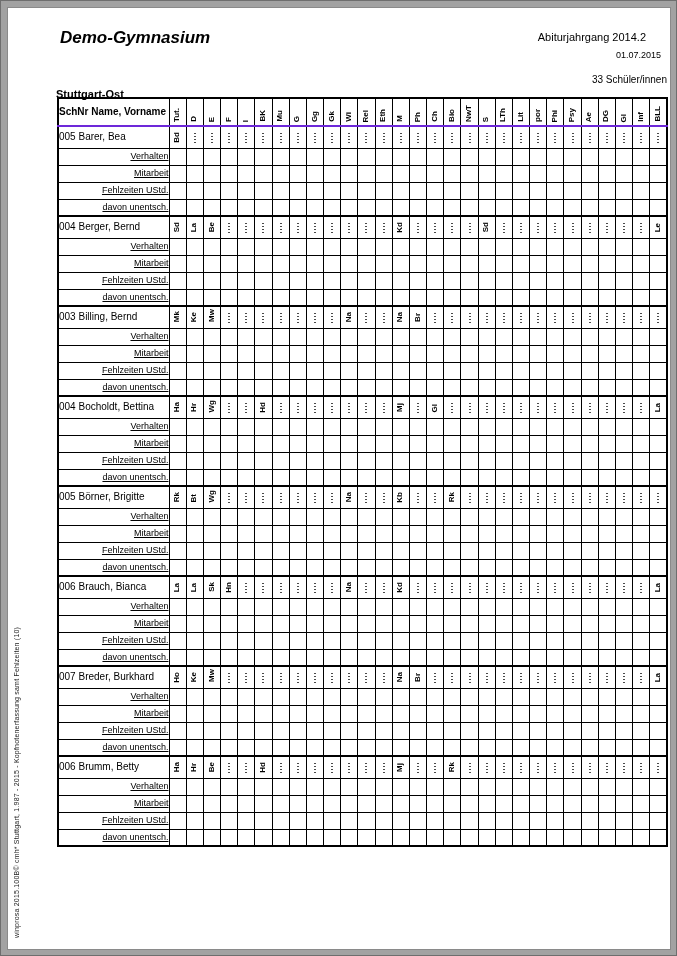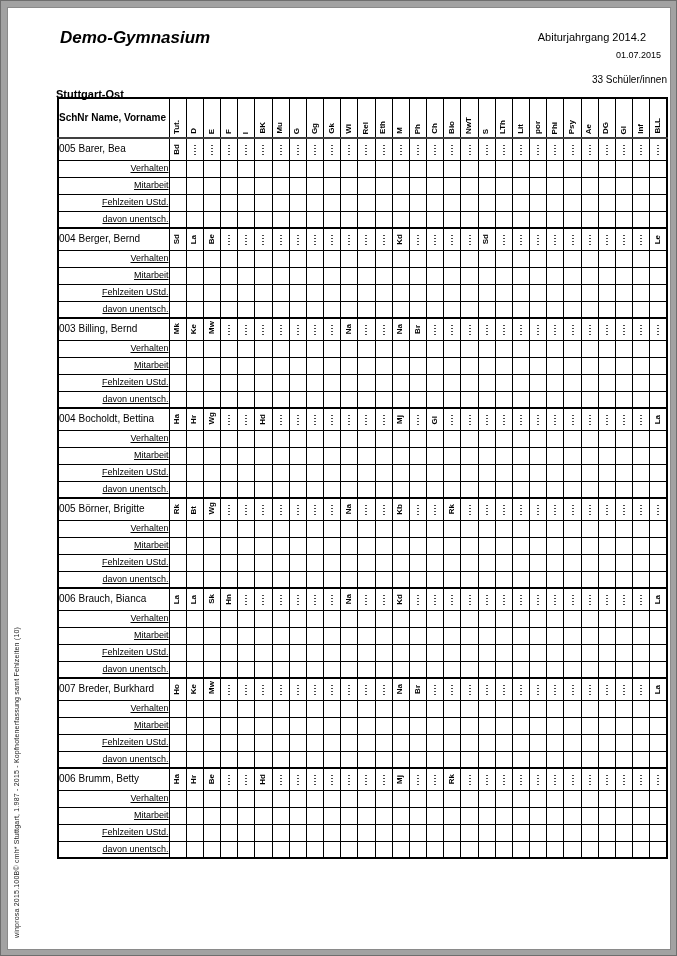--- a/index.html
+++ b/index.html
@@ -42,21 +42,21 @@
     border-collapse:collapse;
     table-layout:fixed;
     border:2px solid #000;
   }
   table.report td, table.report th {
     border:1px solid #000;
     padding:0;
     overflow:hidden;
     line-height:1;
   }
-  tr.head { height:40px; border-bottom:2px solid #404040; }
+  tr.head { height:28px; border-bottom:2px solid #6d28d9; }
   tr.main { height:22px; border-top:2px solid #000; }
   tr.sub  { height:17px;text-decoration:underline; }
   th.namehead {
     text-align:left; vertical-align:middle;
     font-size:10px; font-weight:bold; padding-left:3px;
     white-space:nowrap;
   }
   th.subj { vertical-align:bottom; text-align:center; padding-bottom:2px; font-weight:bold; }
   .rot {
     writing-mode:vertical-rl;

